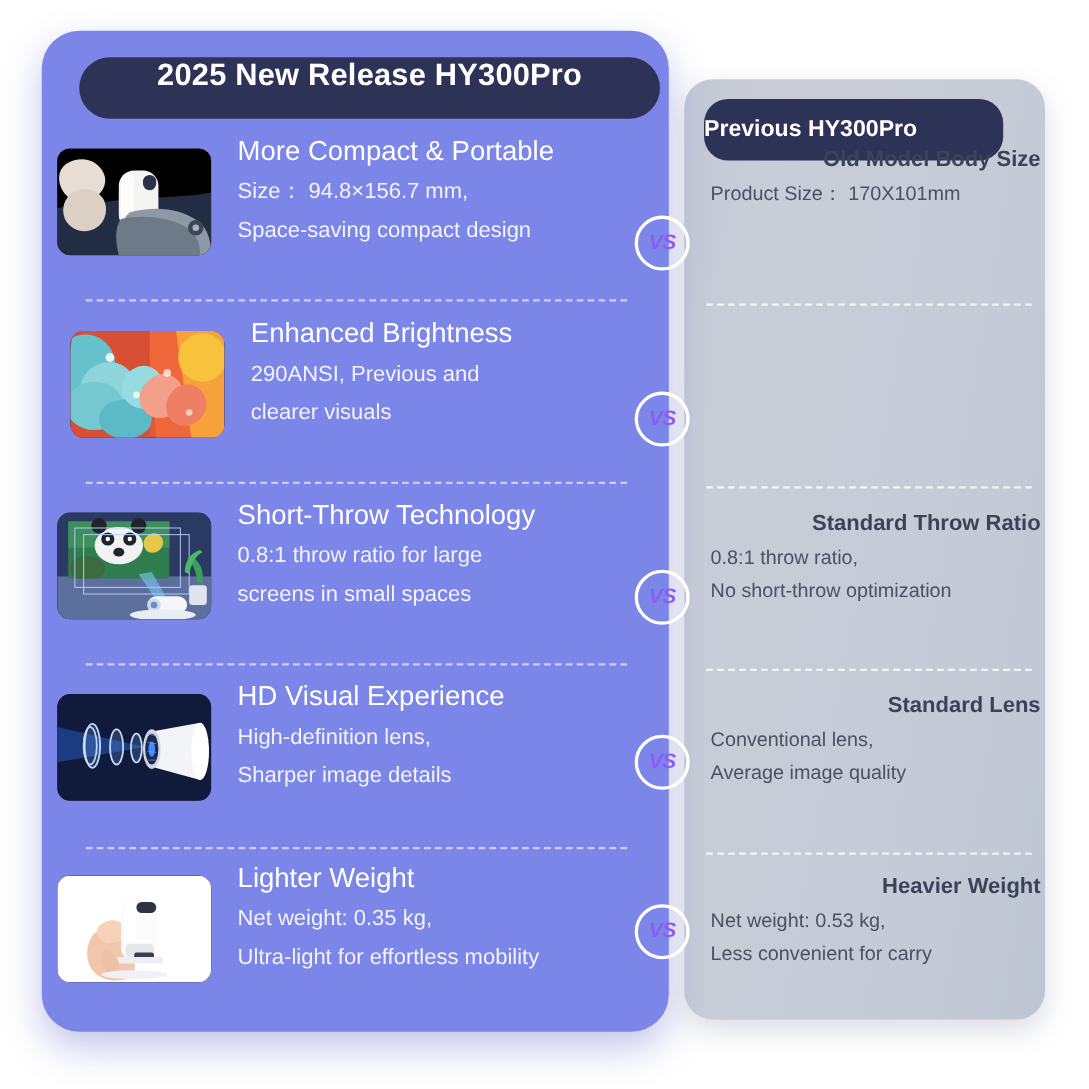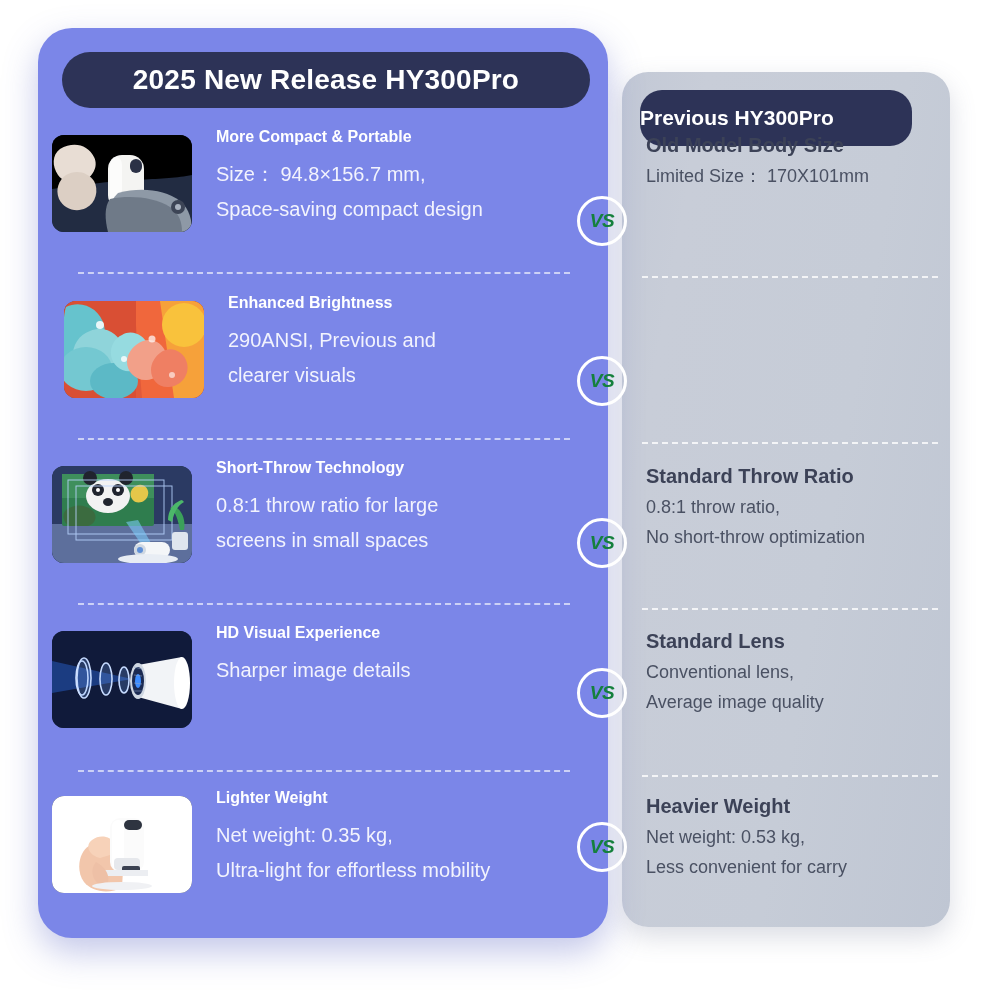--- a/index.html
+++ b/index.html
@@ -24,25 +24,25 @@
     position:absolute;
     left:38px;top:28px;width:570px;height:910px;
     background:#7b86e8;
     border-radius:34px;
     box-shadow:0 14px 34px rgba(80,90,190,.34);
   }
 
   
   .title-pill{
     position:absolute;
-    left:62px;top:52px;
+    left:72px;top:52px;
     width:528px;height:56px;
     background:#2d3357;
     border-radius:28px;
-    display:flex;align-items:center;justify-content:center;
+    display:flex;justify-content:center;
   }
   .title-pill span{
     color:#ffffff;
     font-size:28px;font-weight:bold;
     letter-spacing:.2px;
   }
   .prev-pill{
     position:absolute;
     left:640px;top:90px;
     width:272px;height:56px;
@@ -62,50 +62,50 @@
     border-radius:12px;
     overflow:hidden;
     background:#1d2640;
   }
   .thumb svg{display:block;width:140px;height:97px;}
 
   .left-text{
     position:absolute;left:216px;top:0;width:372px;
   }
   .left-title{
-    color:#ffffff;font-size:16px;font-weight:bold;
+    color:#ffffff;font-size:25px;font-weight:normal;
     line-height:30px;margin:0 0 5px 0;white-space:nowrap;
   }
   .left-line{
     color:#f2f3fd;font-size:20px;line-height:35px;font-weight:normal;
   }
 
   .right-text{
     position:absolute;left:646px;top:10px;width:300px;
   }
   .right-title{
     color:#3c4257;font-size:20px;font-weight:bold;
-    line-height:27px;margin:0 0 2px 0;white-space:nowrap;
+    line-height:27px;margin:0 0 2px 0;white-space:nowrap;text-align:right;
   }
   .right-line{
     color:#4a5163;font-size:18px;line-height:30px;
   }
 
   
   .vs{
     position:absolute;
     width:50px;height:50px;
     border:3px solid #ffffff;
     border-radius:50%;
     display:flex;align-items:center;justify-content:center;
     background:transparent;
     box-sizing:border-box;
   }
   .vs span{
-    color:#15803d;font-size:19px;font-weight:bold;font-style:italic;
+    color:#8b5cf6;font-size:19px;font-weight:bold;font-style:italic;
     letter-spacing:-.5px;
   }
 
   
   .divider-left{
     position:absolute;left:78px;width:492px;height:0;
     border-top:2px dashed rgba(255,255,255,.62);
   }
   .divider-right{
     position:absolute;left:642px;width:296px;height:0;
@@ -145,21 +145,21 @@
       <circle cx="126" cy="72" r="3" fill="#aab3c0"></circle>
     </svg>
         </div>
         <div class="left-text">
           <div class="left-title">More Compact &amp; Portable</div>
           <div class="left-line">Size： 94.8×156.7 mm,</div>
           <div class="left-line">Space-saving compact design</div>
         </div>
         <div class="right-text">
           <div class="right-title">Old Model Body Size</div>
-          <div class="right-line">Limited Size： 170X101mm</div>
+          <div class="right-line">Product Size： 170X101mm</div>
           <div class="right-line"></div>
         </div>
       </div>
       <div class="row" style="top: 288px; margin-left: 12px;">
         <div class="thumb">
     <svg viewBox="0 0 140 97" xmlns="http://www.w3.org/2000/svg">
       <rect width="140" height="97" fill="#e05a3a"></rect>
       <path d="M70 0h70v97H78z" fill="#f0673c"></path>
       <path d="M96 0h44v97h-30z" fill="#f6a13a"></path>
       <circle cx="120" cy="24" r="22" fill="#f9c23c"></circle>
@@ -247,20 +247,21 @@
       <g stroke="#8fa4c6" stroke-width=".7" opacity=".8">
         <path d="M82 36 L90 38"></path>
               <path d="M82 44 L90 45"></path>
               <path d="M82 52 L90 53"></path>
               <path d="M82 60 L90 60"></path>
       </g>
     </svg>
         </div>
         <div class="left-text">
           <div class="left-title">HD Visual Experience</div>
+          <div class="left-line">High-definition lens,</div>
           <div class="left-line">Sharper image details</div>
         </div>
         <div class="right-text">
           <div class="right-title">Standard Lens</div>
           <div class="right-line">Conventional lens,</div>
           <div class="right-line">Average image quality</div>
         </div>
       </div>
       <div class="row" style="top: 783px; padding-left: 24px;">
         <div class="thumb">

